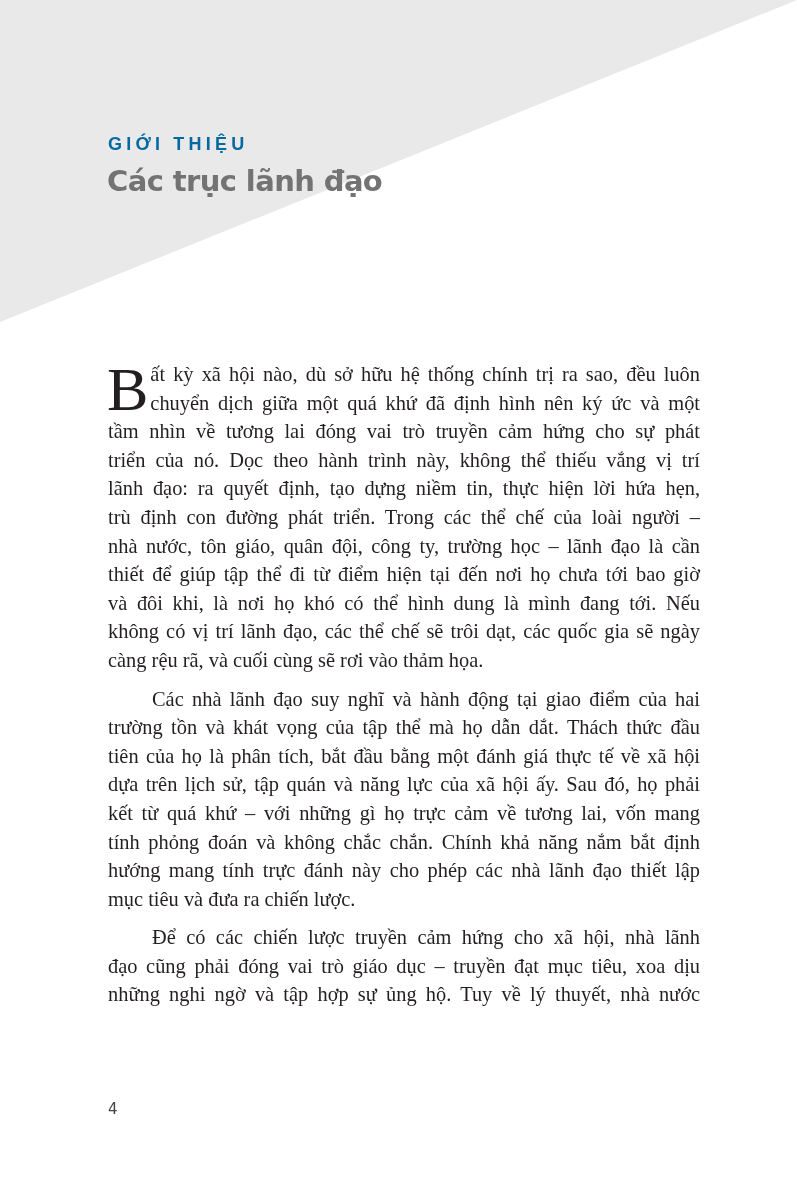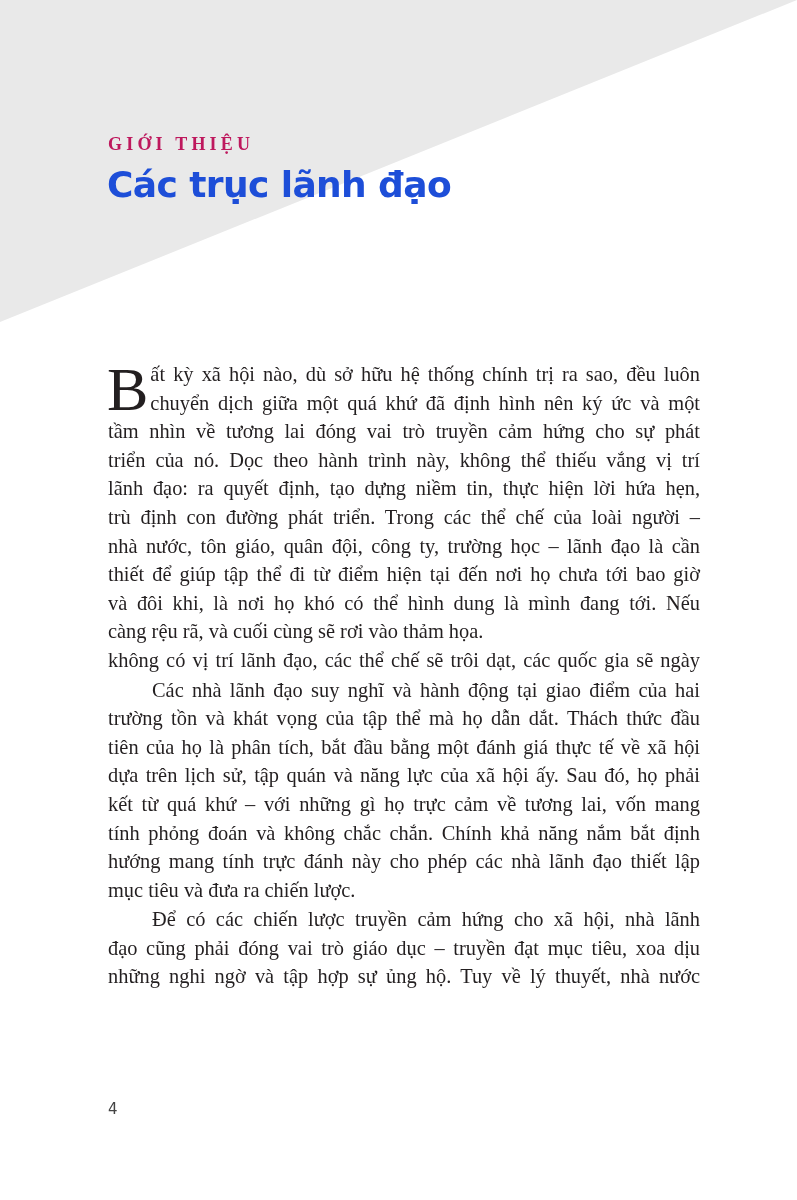--- a/index.html
+++ b/index.html
@@ -19,37 +19,37 @@
       left: 0;
       top: 0;
       width: 797px;
       height: 1200px;
       z-index: 0;
     }
     .chapter-label {
       position: absolute;
       left: 108px;
       top: 134px;
-      font-family: Liberation Serif, serif;
+      font-family: Liberation Sans, sans-serif;
       font-size: 18px;
       font-weight: bold;
       letter-spacing: 4.2px;
-      color: #be185d;
+      color: #0369a1;
       z-index: 1;
       white-space: nowrap;
     }
     .chapter-title {
       position: absolute;
       left: 107px;
       top: 164px;
       font-family: "DejaVu Sans", sans-serif;
-      font-size: 36px;
+      font-size: 29px;
       font-weight: bold;
       letter-spacing: -0.6px;
-      color: #1d4ed8;
+      color: #737373;
       z-index: 1;
       white-space: nowrap;
     }
     .body-text {
       position: absolute;
       left: 108px;
       top: 360px;
       width: 592px;
       font-family: "Liberation Serif", "DejaVu Serif", serif;
       font-size: 20.4px;
@@ -65,21 +65,21 @@
     .line {
       display: block;
       text-align: justify;
       text-align-last: justify;
       white-space: nowrap;
     }
     .line.last {
       text-align-last: left;
     }
     .para + .para {
-      margin-top: 1px;
+      margin-top: 10px;
     }
     .dropcap-wrap {
       position: relative;
     }
     .dropcap {
       float: left;
       font-family: "Liberation Serif", "DejaVu Serif", serif;
       font-size: 62px;
       line-height: 50px;
       height: 52px;
@@ -114,22 +114,22 @@
     <span class="dropcap">B</span>
     <span class="line">ất kỳ xã hội nào, dù sở hữu hệ thống chính trị ra sao, đều luôn</span>
     <span class="line">chuyển dịch giữa một quá khứ đã định hình nên ký ức và một</span>
     <span class="line" style="clear:left">tầm nhìn về tương lai đóng vai trò truyền cảm hứng cho sự phát</span>
     <span class="line">triển của nó. Dọc theo hành trình này, không thể thiếu vắng vị trí</span>
     <span class="line">lãnh đạo: ra quyết định, tạo dựng niềm tin, thực hiện lời hứa hẹn,</span>
     <span class="line">trù định con đường phát triển. Trong các thể chế của loài người –</span>
     <span class="line">nhà nước, tôn giáo, quân đội, công ty, trường học – lãnh đạo là cần</span>
     <span class="line">thiết để giúp tập thể đi từ điểm hiện tại đến nơi họ chưa tới bao giờ</span>
     <span class="line">và đôi khi, là nơi họ khó có thể hình dung là mình đang tới. Nếu</span>
+    <span class="line">không có vị trí lãnh đạo, các thể chế sẽ trôi dạt, các quốc gia sẽ ngày</span>
     <span class="line last">càng rệu rã, và cuối cùng sẽ rơi vào thảm họa.</span>
-    <span class="line">không có vị trí lãnh đạo, các thể chế sẽ trôi dạt, các quốc gia sẽ ngày</span>
   </div>
 
   <div class="para">
     <span class="line" style="padding-left:44px">Các nhà lãnh đạo suy nghĩ và hành động tại giao điểm của hai</span>
     <span class="line">trường tồn và khát vọng của tập thể mà họ dẫn dắt. Thách thức đầu</span>
     <span class="line">tiên của họ là phân tích, bắt đầu bằng một đánh giá thực tế về xã hội</span>
     <span class="line">dựa trên lịch sử, tập quán và năng lực của xã hội ấy. Sau đó, họ phải</span>
     <span class="line">kết từ quá khứ – với những gì họ trực cảm về tương lai, vốn mang</span>
     <span class="line">tính phỏng đoán và không chắc chắn. Chính khả năng nắm bắt định</span>
     <span class="line">hướng mang tính trực đánh này cho phép các nhà lãnh đạo thiết lập</span>

